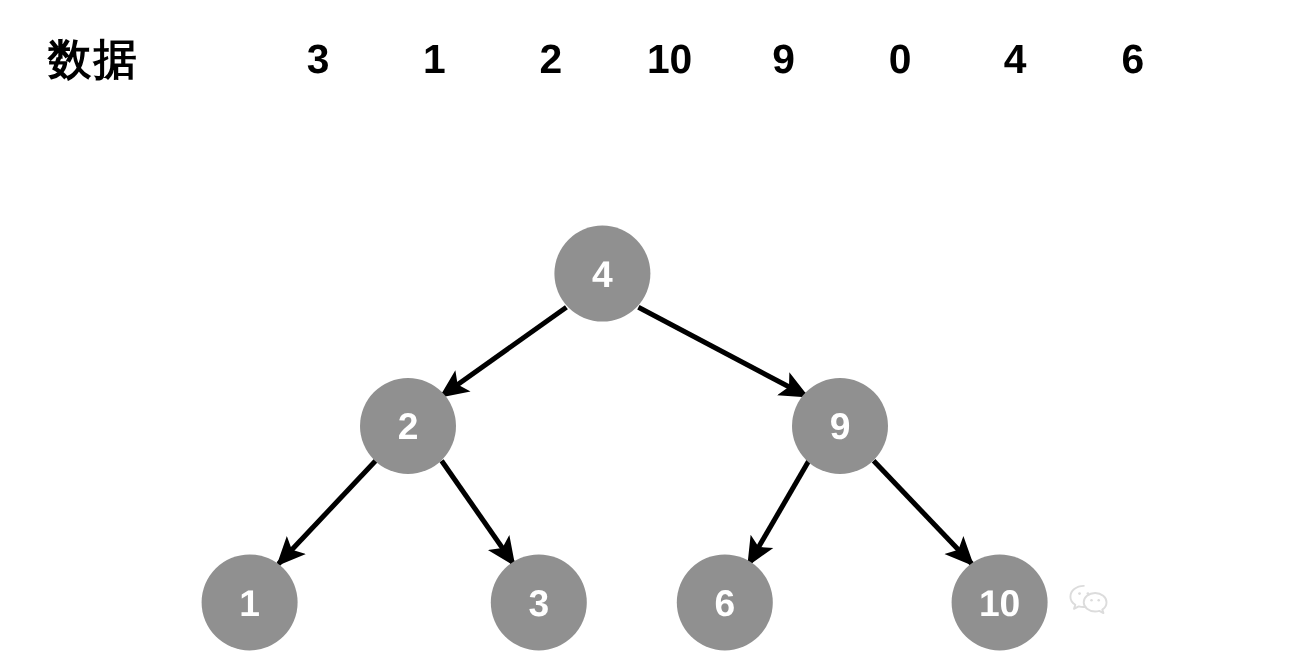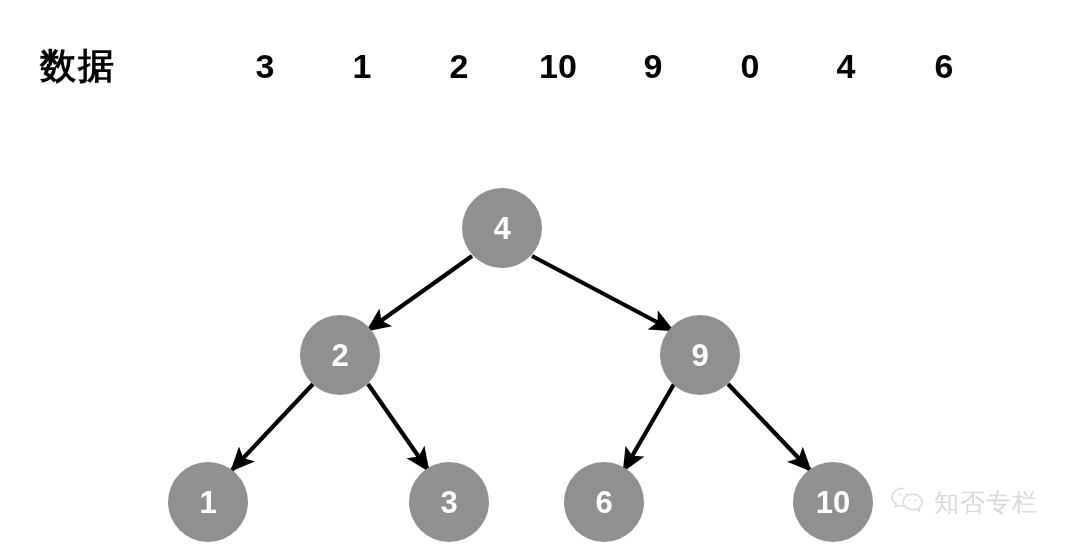--- a/index.html
+++ b/index.html
@@ -15,21 +15,21 @@
     width: 1080px;
     height: 555px;
     background: #ffffff;
     overflow: hidden;
   }
 
   
   #data-row {
     position: absolute;
     left: 0;
-    top: 16px;
+    top: 0;
     width: 948px;
     height: 90px;
   }
   .data-label {
     position: absolute;
     left: 40px;
     top: 28px;
     font-size: 36px;
     font-weight: bold;
     color: #000000;
@@ -165,16 +165,15 @@
     <span>
       <svg width="36" height="28" viewBox="0 0 36 28" aria-hidden="true">
         <path d="M13.2 2.2C6.9 2.2 2 6.3 2 11.2c0 2.7 1.6 5.2 4.1 6.8l-1.1 3.4 3.9-2.1c1.3 0.4 2.8 0.6 4.3 0.6 0.4 0 0.8 0 1.2-0.1" fill="none" stroke="#dcdcdc" stroke-width="1.6" stroke-linecap="round" stroke-linejoin="round"></path>
         <circle cx="9.6" cy="8.6" r="1.15" fill="#dcdcdc"></circle>
         <circle cx="16.6" cy="8.6" r="1.15" fill="#dcdcdc"></circle>
         <path d="M22.6 8.2c-5.3 0-9.5 3.5-9.5 7.7 0 4.2 4.2 7.7 9.5 7.7 1.2 0 2.4-0.2 3.5-0.5l3.4 1.8-0.9-2.9c2.1-1.4 3.5-3.6 3.5-6.1 0-4.2-4.2-7.7-9.5-7.7z" fill="none" stroke="#dcdcdc" stroke-width="1.6" stroke-linecap="round" stroke-linejoin="round"></path>
         <circle cx="19.6" cy="14.2" r="1.05" fill="#dcdcdc"></circle>
         <circle cx="25.6" cy="14.2" r="1.05" fill="#dcdcdc"></circle>
       </svg>
     </span>
-    <span class="wm-text">知否专栏</span>
   </div>
 
 </div>
 
 </body></html>

